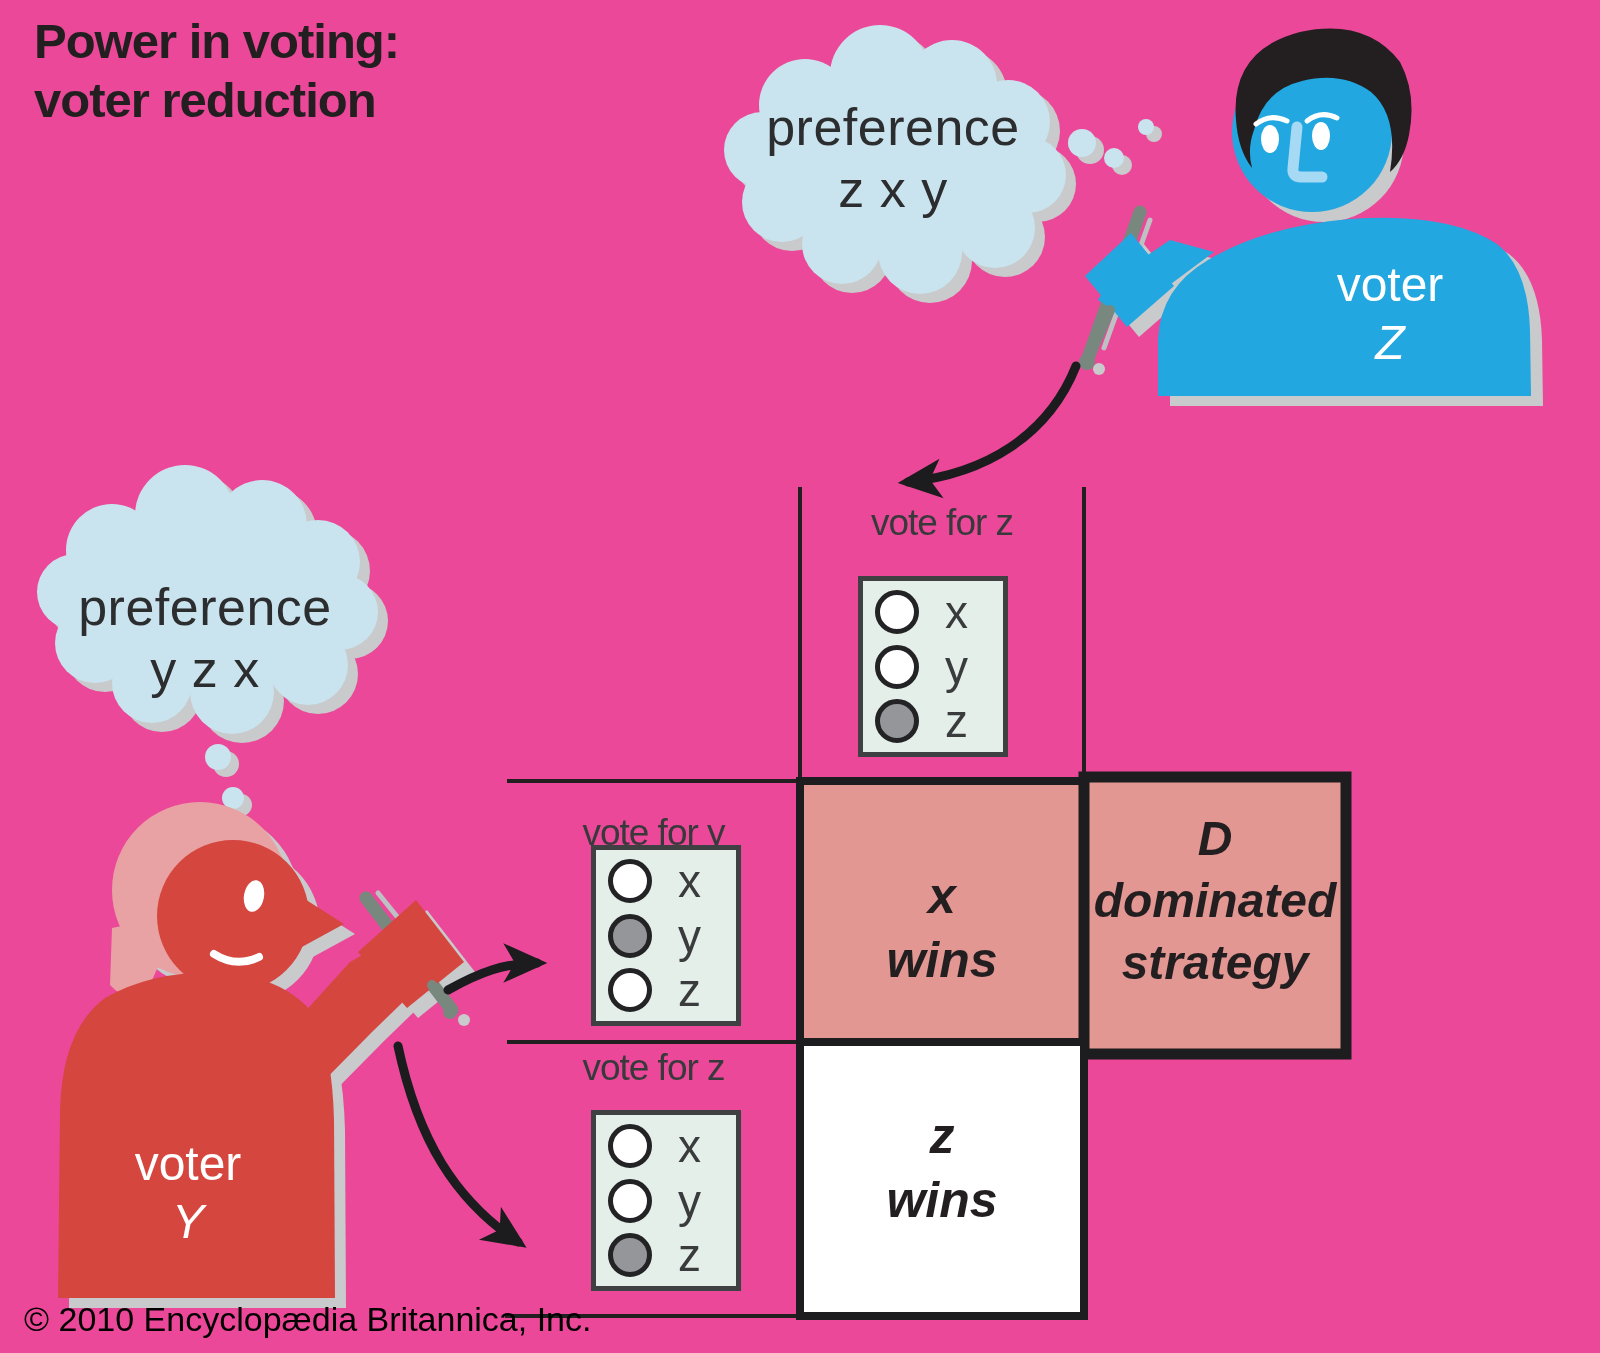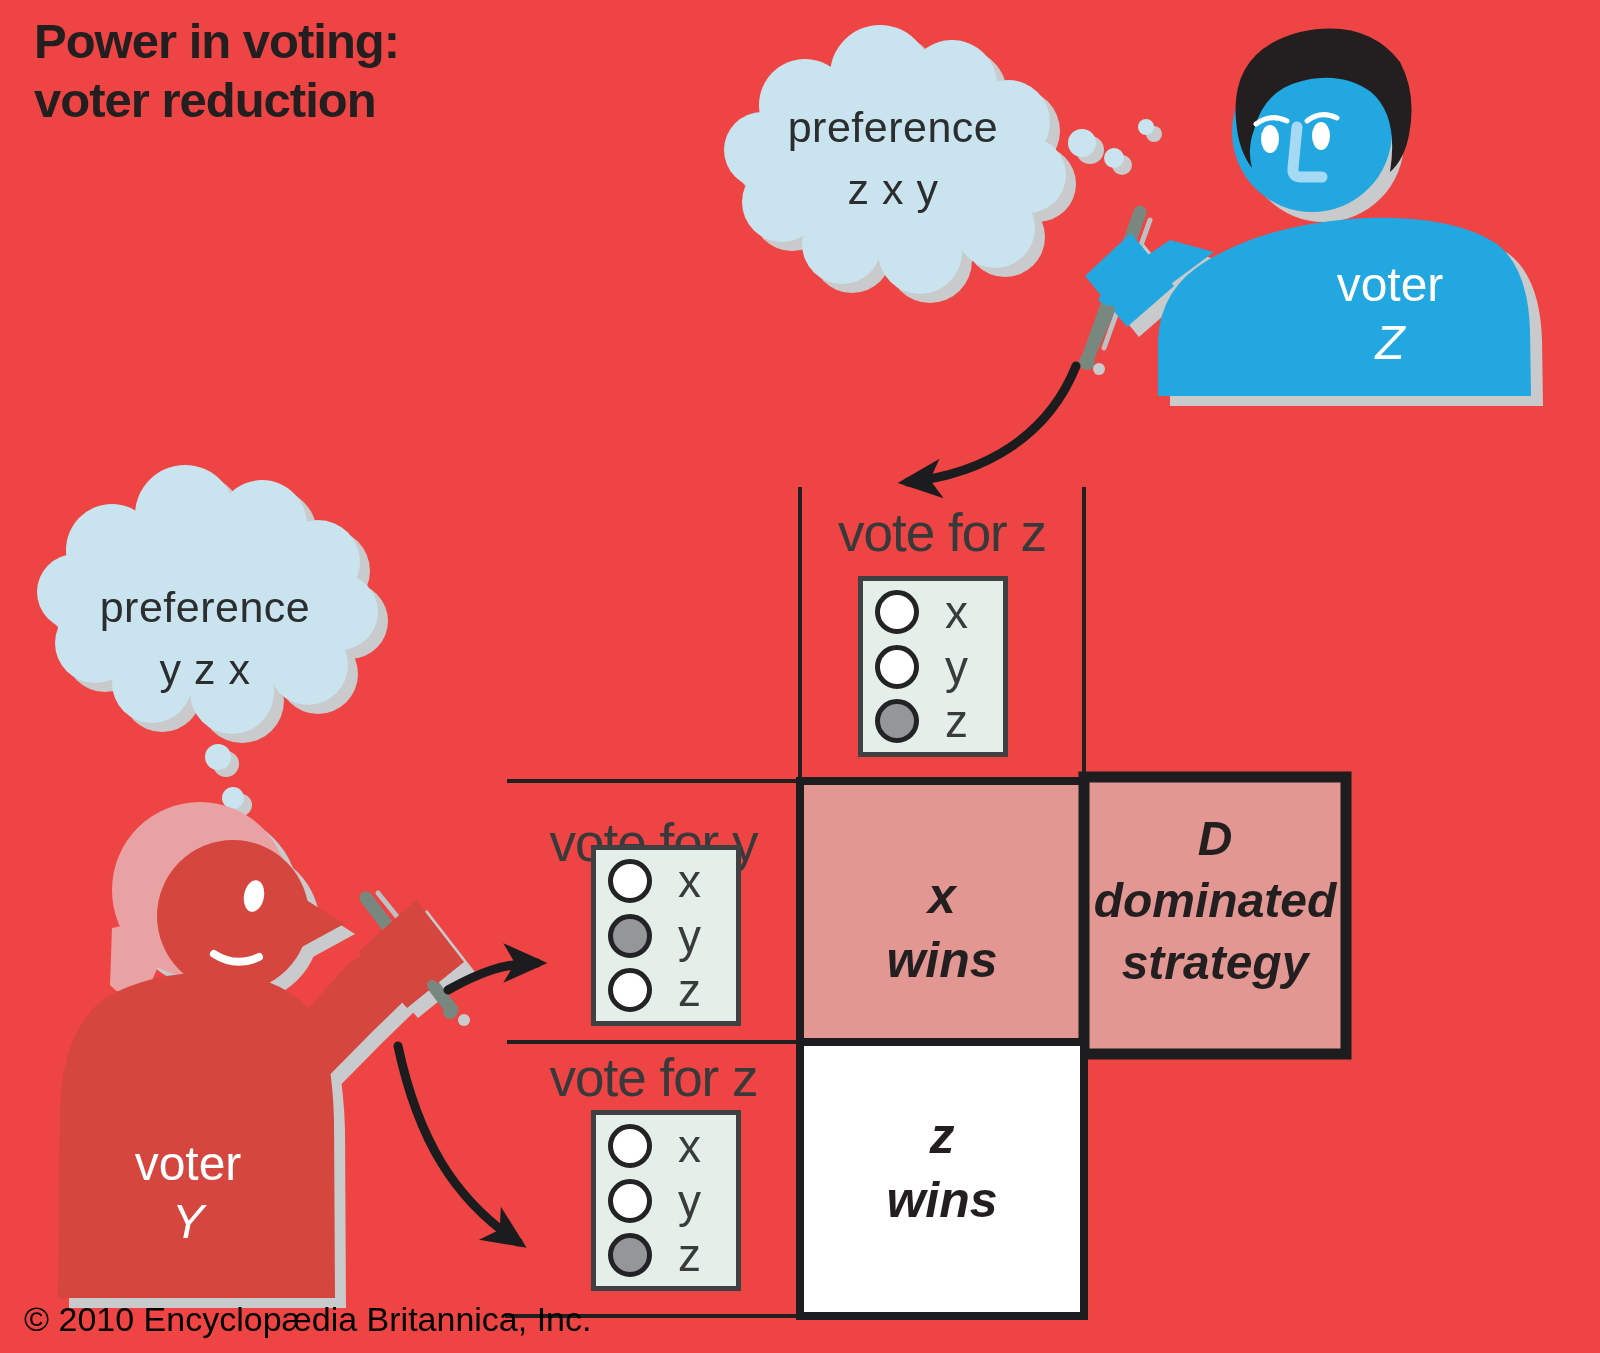--- a/index.html
+++ b/index.html
@@ -1,24 +1,24 @@
 <!DOCTYPE html>
 <html><head>
 <meta charset="utf-8">
 <style>
   html,body{margin:0;padding:0;background:#fff;}
-  .canvas{position:relative;width:1600px;height:1353px;background:#ef4444;overflow:hidden;
+  .canvas{position:relative;width:1600px;height:1353px;background:#ec4899;overflow:hidden;
           font-family:"Liberation Sans", sans-serif;}
   .canvas svg{position:absolute;left:0;top:0;z-index:1;}
   .overlay{position:absolute;z-index:2;}
   .title{left:34px;top:12px;font-size:49px;font-weight:bold;color:#231f20;line-height:59px;letter-spacing:-1px;}
-  .bubble-text{font-size:43px;color:#2c2d2f;text-align:center;line-height:62px;letter-spacing:0.5px;}
+  .bubble-text{font-size:52px;color:#2c2d2f;text-align:center;line-height:62px;letter-spacing:0.5px;}
   .voter-label{color:#ffffff;font-weight:normal;font-size:48px;text-align:center;line-height:58px;}
   .voter-label .letter{font-style:italic;}
-  .vote-label{font-size:53px;color:#38393b;text-align:center;letter-spacing:-1px;}
+  .vote-label{font-size:37px;color:#38393b;text-align:center;letter-spacing:-1px;}
   .outcome{font-weight:bold;font-style:italic;font-size:50px;color:#231f20;text-align:center;line-height:64px;}
   .dominated-text{font-weight:bold;font-style:italic;font-size:48px;color:#231f20;text-align:center;line-height:62px;}
   .copyright{left:24px;top:1300px;font-size:34px;color:#000000;}
   .ballot{position:absolute;z-index:2;width:150px;height:181px;border:5px solid #3f4042;box-sizing:border-box;
           display:flex;flex-direction:column;justify-content:space-evenly;background:#e4efe9;}
   .ballot-row{display:flex;align-items:center;}
   .opt-circle{width:34px;height:34px;border:5px solid #232224;border-radius:50%;background:#ffffff;margin-left:12px;flex:none;}
   .opt-circle.filled{background:#949699;}
   .opt-letter{margin-left:26px;font-size:46px;line-height:46px;color:#3a3b3d;}
 </style>

